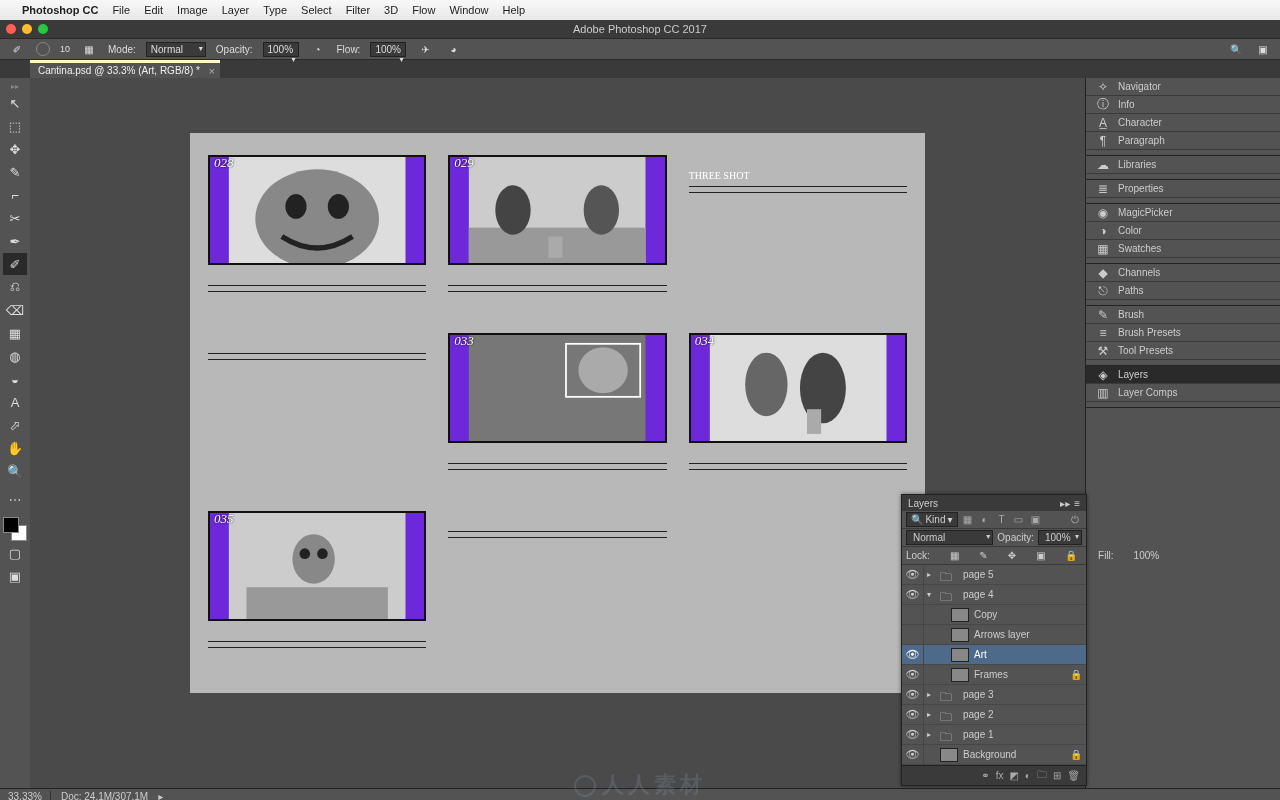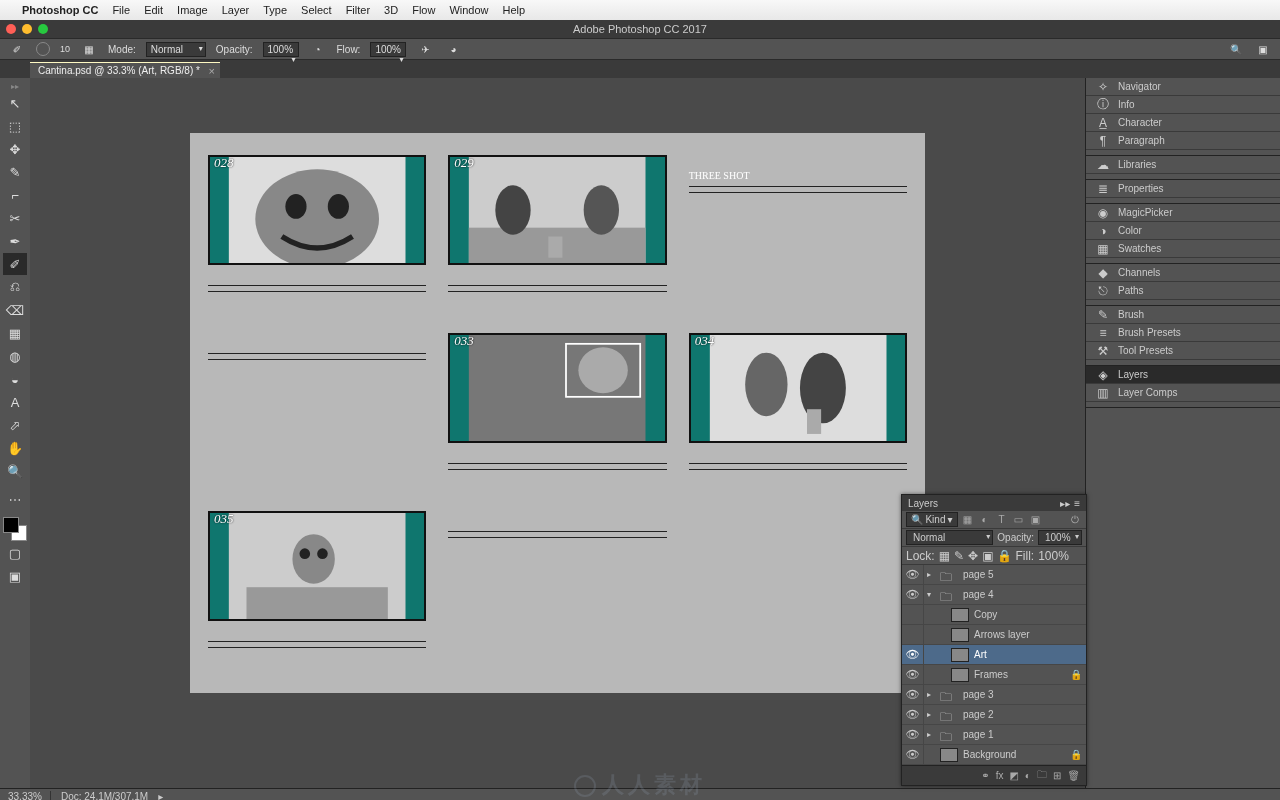--- a/index.html
+++ b/index.html
@@ -20,39 +20,39 @@
 
 .options-bar { height: 22px; background: #535353; display: flex; align-items: center; padding: 0 8px; gap: 10px; font-size: 10px; color: #ddd; border-top: 1px solid #2a2a2a; border-bottom: 1px solid #2a2a2a; }
 .options-bar .ob-icon { width: 18px; height: 18px; display: flex; align-items: center; justify-content: center; color: #ddd; }
 .options-bar .brush-tip { width: 14px; height: 14px; border: 1px solid #888; border-radius: 50%; }
 .opt-sel { background:#3a3a3a; border:1px solid #222; padding:1px 14px 1px 4px; position:relative; font-size:10px; }
 .opt-sel::after { content:'▾'; position:absolute; right:2px; font-size:8px; }
 .opt-right { margin-left:auto; display:flex; gap:8px; }
 
 
 .doc-tabs { height: 18px; background: #3a3a3a; display: flex; align-items: flex-end; padding-left: 30px; }
-.doc-tab { background: #535353; color: #eee; padding: 2px 20px 2px 8px; font-size: 10px; border-top: 1px solid #fef9c3; position: relative; }
+.doc-tab { background: #535353; color: #eee; padding: 2px 20px 2px 8px; font-size: 10px; border-top: 3px solid #fef9c3; position: relative; }
 .doc-tab::after { content: '×'; position: absolute; right: 5px; color: #aaa; font-size: 11px; }
 
 
 .main { display: flex; height: 710px; }
 
 
 .toolbar-left { width: 30px; background: #535353; display: flex; flex-direction: column; align-items: center; padding-top: 4px; gap: 1px; }
 .toolbar-left .tool { width: 24px; height: 22px; display: flex; align-items: center; justify-content: center; color: #ddd; font-size: 13px; cursor: pointer; position:relative; }
 .toolbar-left .tool.active { background: #2a2a2a; }
 .toolbar-left .swatches { margin-top: 6px; width: 24px; height:24px; position:relative; }
 .toolbar-left .swatch-fg { width:16px; height:16px; background:#000; border:1px solid #888; position:absolute; top:0; left:0; }
 .toolbar-left .swatch-bg { width:16px; height:16px; background:#fff; border:1px solid #888; position:absolute; bottom:0; right:0; }
 
 
 .canvas-area { flex: 1; background: #4a4a4a; display:flex; align-items:center; justify-content:center; position:relative; overflow:hidden; }
 .storyboard-page { width: 735px; height: 560px; background: #b8b8b8; padding: 22px 18px; display:grid; grid-template-columns: repeat(3, 1fr); grid-template-rows: repeat(3, 1fr); gap: 18px 22px; position:relative; margin-top:-40px; }
 .sb-cell {}
-.sb-frame { width:100%; height:110px; background:#0f766e; border:2px solid #111; position:relative; overflow:hidden; }
+.sb-frame { width:100%; height:110px; background:#6d28d9; border:2px solid #111; position:relative; overflow:hidden; }
 .sb-num { position:absolute; top:-2px; left:4px; color:#fff; font-family: 'Comic Sans MS', cursive; font-size: 13px; font-style:italic; z-index:2; text-shadow:0 0 2px #000; }
 .sb-caption { color:#fff; font-family:'Comic Sans MS',cursive; font-size:10px; padding-top:15px; text-align:left; min-height:12px; }
 .sb-lines { margin-top:4px; }
 .sb-lines hr { border:0; border-top:1.5px solid #222; margin:5px 0; }
 
 .sb-frame svg { width:100%; height:100%; }
 
 
 .panel-stack { width: 195px; background: #535353; border-left:1px solid #222; display:flex; flex-direction:column; }
 .panel-stack .coll-item { height:18px; display:flex; align-items:center; gap:8px; padding:0 10px; color:#ccc; font-size:10px; border-bottom:1px solid #3a3a3a; cursor:pointer; }
@@ -63,21 +63,21 @@
 
 .layers-panel { position:absolute; right:193px; bottom:14px; width:186px; background:#535353; border:1px solid #222; font-size:10px; color:#ccc; box-shadow:0 0 4px rgba(0,0,0,.5); }
 .lp-head { height:16px; background:#3a3a3a; display:flex; align-items:center; padding:0 6px; font-size:10px; justify-content:space-between; }
 .lp-head .collapse { display:flex; gap:4px; }
 .lp-filter { height:18px; display:flex; align-items:center; gap:3px; padding:0 4px; border-bottom:1px solid #3a3a3a; }
 .lp-filter .kf { background:#3a3a3a; border:1px solid #222; padding:1px 4px; display:flex; align-items:center; gap:2px; }
 .lp-filter .ficon { width:14px; height:14px; display:flex; align-items:center; justify-content:center; font-size:10px; color:#aaa; }
 .lp-row2 { height:18px; display:flex; align-items:center; padding:0 4px; gap:4px; border-bottom:1px solid #3a3a3a; }
 .lp-row2 .bm { background:#3a3a3a; border:1px solid #222; padding:1px 6px; position:relative; flex:1; }
 .lp-row2 .bm::after { content:'▾'; position:absolute; right:2px; font-size:8px; }
-.lp-lock { height:18px; display:flex; align-items:center; padding:0 4px; gap:4px; border-bottom:1px solid #3a3a3a; font-size:12px; }
+.lp-lock { height:18px; display:flex; align-items:center; padding:0 4px; gap:20px; border-bottom:1px solid #3a3a3a; font-size:10px; }
 .lp-lock .licon { width:14px; text-align:center; }
 .lp-list { max-height:230px; overflow:hidden; }
 .layer-row { height:20px; display:flex; align-items:center; border-bottom:1px solid #464646; }
 .layer-row.sel { background:#4d6a8a; color:#fff; }
 .lr-eye { width:22px; text-align:center; font-size:11px; border-right:1px solid #464646; height:100%; display:flex; align-items:center; justify-content:center; }
 .lr-body { flex:1; display:flex; align-items:center; gap:5px; padding-left:3px; height:100%; }
 .lr-arrow { width:8px; font-size:8px; }
 .lr-thumb { width:18px; height:14px; background:#888; border:1px solid #222; }
 .lr-thumb.folder { background:none; border:none; color:#ccc; font-size:12px; }
 .lr-lock { width:18px; text-align:center; font-size:10px; }

